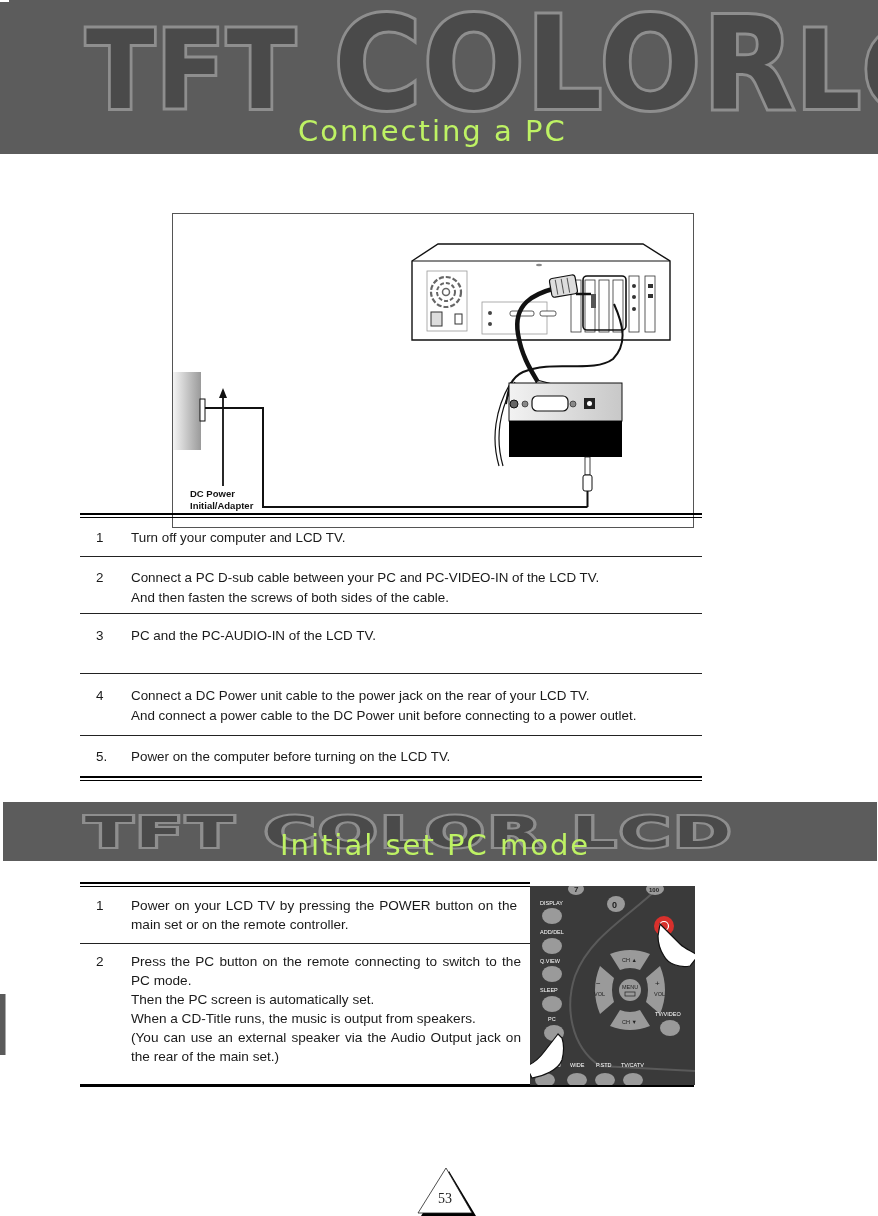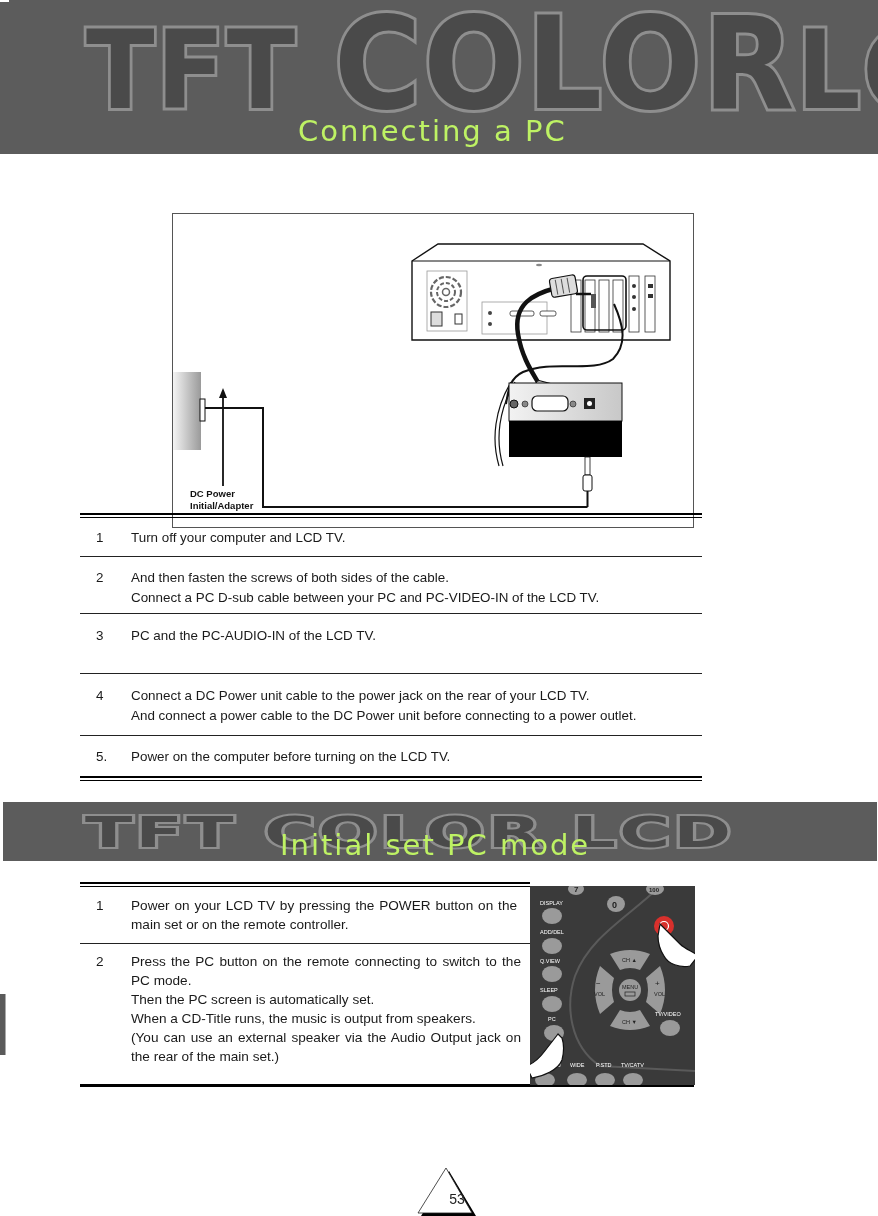--- a/index.html
+++ b/index.html
@@ -41,21 +41,21 @@
     .steps-2 .text { text-align: justify; }
 
     
     .remote { position: absolute; left: 530px; top: 886px; width: 165px; height: 199px; background: #3a3a3a; overflow: hidden; }
     .remote svg { position: absolute; left: 0; top: 0; }
 
     .side-tab { position: absolute; left: 0; top: 994px; width: 5px; height: 61px; background: #5a5a5a; border-right: 1px solid #aaa; }
 
     
     .page-num { position: absolute; left: 416px; top: 1168px; width: 60px; height: 48px; }
-    .page-num span { position: absolute; left: 12px; width: 58px; top: 23px; text-align: center; font-family: Liberation Sans, sans-serif; font-size: 14px; color: #222; }
+    .page-num span { position: absolute; left: 0; width: 58px; top: 23px; text-align: center; font-family: Liberation Serif, serif; font-size: 14px; color: #222; }
   </style>
 </head>
 <body>
 
 <div class="banner banner-top">
   <div class="logo logo-top"><span>TFT</span> <span class="o">COLOR</span><span>LCD</span></div>
   <div class="banner-title">Connecting a PC</div>
 </div>
 
 <div class="diagram">
@@ -160,22 +160,22 @@
   <div class="step" style="height:38px;padding-top:10px;box-sizing:border-box;">
     <span class="num">1</span>
     <div class="text">
         <div>Turn off your computer and LCD TV.</div>
       </div>
   </div>
   <div class="rule-thin"></div>
   <div class="step" style="height:56px;padding-top:11px;box-sizing:border-box;">
     <span class="num">2</span>
     <div class="text">
+        <div>Connect a PC D-sub cable between your PC and PC-VIDEO-IN of the LCD TV.</div>
         <div>And then fasten the screws of both sides of the cable.</div>
-        <div>Connect a PC D-sub cable between your PC and PC-VIDEO-IN of the LCD TV.</div>
       </div>
   </div>
   <div class="rule-thin"></div>
   <div class="step" style="height:59px;padding-top:12px;box-sizing:border-box;">
     <span class="num">3</span>
     <div class="text">
         <div>PC and the PC-AUDIO-IN of the LCD TV.</div>
       </div>
   </div>
   <div class="rule-thin"></div>

